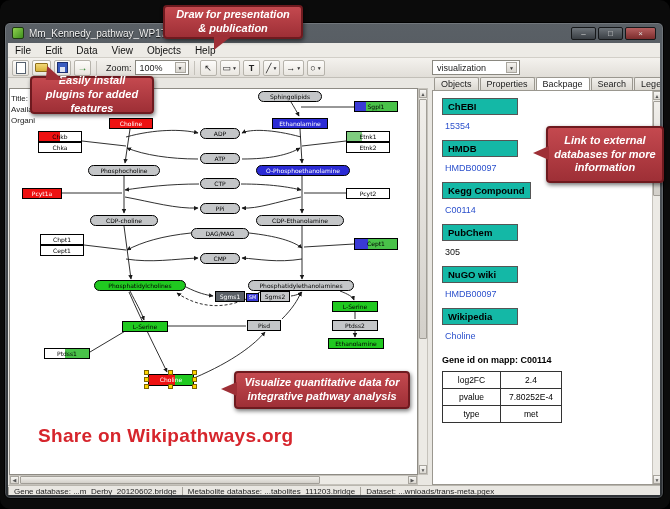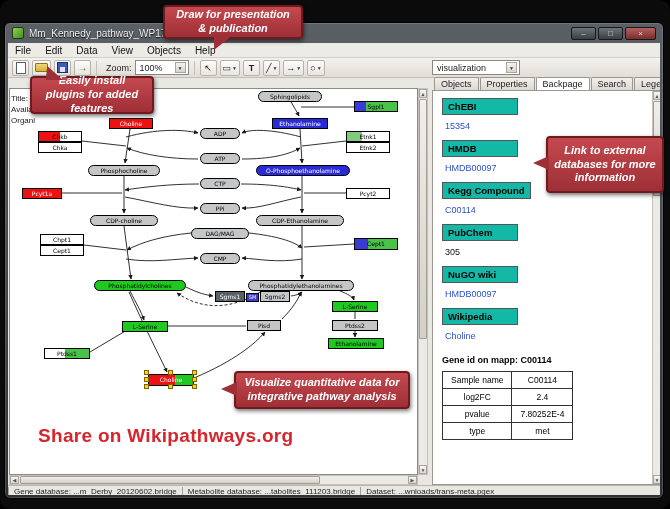--- a/index.html
+++ b/index.html
@@ -67,21 +67,21 @@
   
   .statusbar{position:absolute;left:0;right:0;top:442px;height:12px;background:#e9e7e2;border-top:1px solid #b9b6ae;display:flex;align-items:center;font-size:8px;color:#222;overflow:hidden;}
   .status-seg{border-left:1px solid #a5a29b;padding:0 5px;white-space:nowrap;overflow:hidden;}
   
   .callout{position:absolute;z-index:60;background:linear-gradient(var(--co-bg1,#c4494f),var(--co-bg2,#9e2f36));border:2px solid var(--co-border,#6e1a1f);border-radius:4px;color:#fff;font-weight:bold;font-style:italic;font-size:11px;line-height:1.25;text-align:center;display:flex;align-items:center;justify-content:center;padding:2px 6px;box-shadow:1px 2px 4px rgba(0,0,0,.55);}
   .pt{position:absolute;width:0;height:0;}
   #co-draw{left:163px;top:5px;width:140px;height:34px;}
   #pt-draw{bottom:-13px;left:46px;border-left:6px solid transparent;border-right:13px solid transparent;border-top:15px solid var(--co-bg2,#9e2f36);transform:skewX(-22deg);}
   #co-plugins{left:30px;top:76px;width:124px;height:38px;}
   #pt-plugins{top:-12px;left:12px;border-left:5px solid transparent;border-right:12px solid transparent;border-bottom:14px solid var(--co-bg2,#9e2f36);transform:skewX(14deg);}
-  #co-link{left:546px;top:136px;width:118px;height:57px;}
+  #co-link{left:546px;top:126px;width:118px;height:57px;}
   #pt-link{left:-15px;top:18px;border-top:7px solid transparent;border-bottom:7px solid transparent;border-right:16px solid var(--co-bg2,#9e2f36);}
   #co-visualize{left:234px;top:371px;width:176px;height:38px;}
   #pt-visualize{left:-15px;top:9px;border-top:7px solid transparent;border-bottom:7px solid transparent;border-right:16px solid var(--co-bg2,#9e2f36);}
 </style>
 </head>
 <body>
 
 <div id="stage">
   <div class="window">
     <div class="titlebar">
@@ -266,24 +266,20 @@
             <div class="tab active">Backpage</div>
             <div class="tab">Search</div>
             <div class="tab">Legend</div>
           </div>
         <div class="panel-content">
           <div><div class="bp-header">ChEBI</div><div class="bp-value link">15354</div><div class="bp-header">HMDB</div><div class="bp-value link">HMDB00097</div><div class="bp-header">Kegg Compound</div><div class="bp-value link">C00114</div><div class="bp-header">PubChem</div><div class="bp-value">305</div><div class="bp-header">NuGO wiki</div><div class="bp-value link">HMDB00097</div><div class="bp-header">Wikipedia</div><div class="bp-value link">Choline</div></div>
           <div class="bp-geneid">Gene id on mapp: C00114</div>
           <table class="exp-table">
               <tbody>
                 <tr>
-                  <td>Sample name</td>
-                  <td>C00114</td>
-                </tr>
-                <tr>
                   <td>log2FC</td>
                   <td>2.4</td>
                 </tr>
                 <tr>
                   <td>pvalue</td>
                   <td>7.80252E-4</td>
                 </tr>
                 <tr>
                   <td>type</td>
                   <td>met</td>

